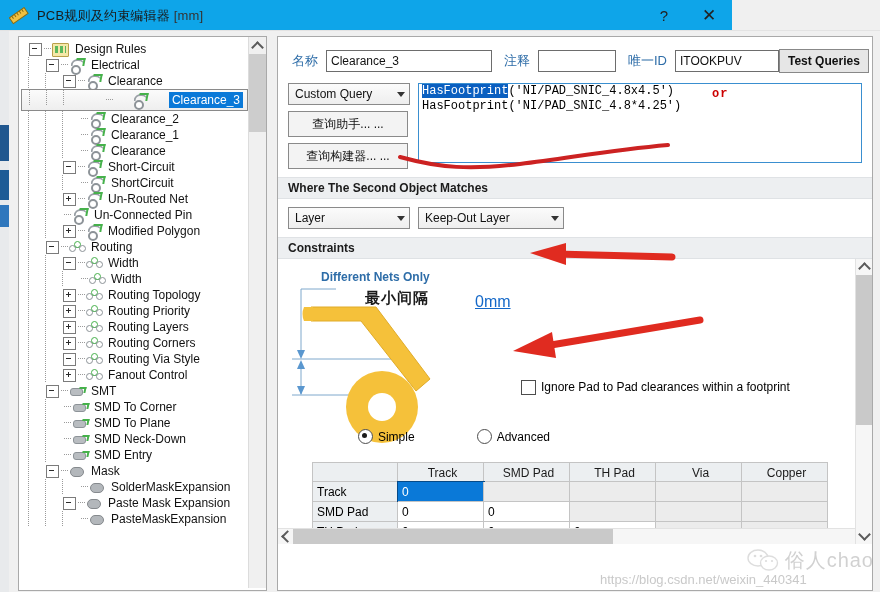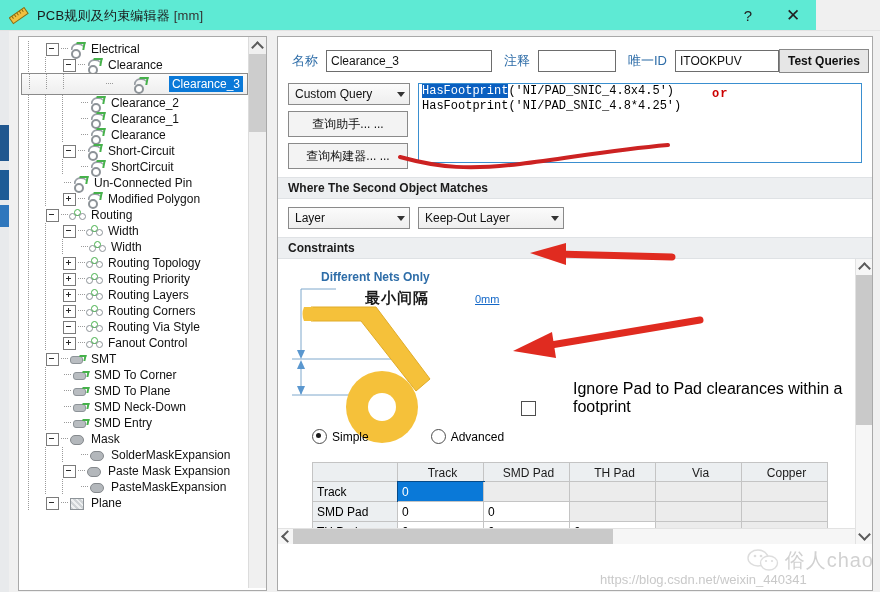--- a/index.html
+++ b/index.html
@@ -13,21 +13,21 @@
   .app{position:relative;width:880px;height:592px;overflow:hidden;background:#f0f0f0;}
 
   
   .behind-strip{position:absolute;left:0;top:30px;width:9px;height:562px;background:#e8eaec;border-right:1px solid #c8ccd0;}
   .behind-strip .bseg{position:absolute;left:0;width:9px;background:#2f77bd;}
   .behind-strip .b1{top:95px;height:36px;background:#20578f;}
   .behind-strip .b2{top:140px;height:30px;background:#1e5c96;}
   .behind-strip .b3{top:175px;height:22px;background:#2f77bd;}
 
   
-  .titlebar{position:absolute;left:0;top:0;width:816px;height:31px;background:#5eead4;}
+  .titlebar{position:absolute;left:0;top:0;width:732px;height:31px;background:#0ea5e9;}
   .titlebar .tb-inner{display:flex;align-items:center;height:31px;padding-left:9px;}
   .tb-icon{width:20px;height:18px;margin-right:8px;position:relative;flex:0 0 auto;}
   .tb-title{font-size:13px;color:#1a1a1a;letter-spacing:.2px;}
   .tb-title .unit{color:#333;}
   .tb-buttons{position:absolute;right:0;top:0;height:31px;display:flex;}
   .tb-btn{width:44px;height:31px;display:flex;align-items:center;justify-content:center;font-size:15px;color:#222;}
   .tb-btn.close{width:46px;font-size:17px;}
   .tb-sep{position:absolute;left:0;top:30px;width:880px;height:1px;background:#e3e3e3;}
 
   
@@ -116,25 +116,25 @@
   .secondrow{display:flex;align-items:center;padding:8px 10px;gap:8px;border-radius:18px;}
   .sel.s-layer{width:122px;}
   .sel.s-keep{width:146px;}
 
   
   .constraints{position:relative;height:285px;}
   .cbody{position:absolute;left:0;top:0;width:577px;height:285px;overflow:hidden;}
   .diagram{position:relative;height:185px;}
   .dn-label{position:absolute;left:43px;top:11px;color:#2e6da8;font-size:12px;font-weight:bold;}
   .minlabel{position:absolute;left:87px;top:30px;font-size:15px;font-weight:bold;color:#1b1b1b;letter-spacing:1px;}
-  .mmlink{position:absolute;left:197px;top:34px;color:#1468c8;font-size:11px;text-decoration:underline;}
+  .mmlink{position:absolute;left:197px;top:34px;color:#1468c8;font-size:16px;text-decoration:underline;}
   .svgwrap{position:absolute;left:0;top:0;width:300px;height:185px;}
-  .cbchk{position:absolute;left:243px;top:121px;display:flex;align-items:flex-end;font-size:16px;gap:32px;}
+  .cbchk{position:absolute;left:243px;top:121px;display:flex;align-items:flex-start;font-size:12px;}
   .cbbox{width:13px;height:13px;border:1px solid #4d4d4d;background:#fff;margin-right:5px;flex:0 0 auto;}
-  .radios{position:absolute;left:0;top:170px;width:300px;display:flex;font-size:12px;}
+  .radios{position:absolute;left:0;top:170px;width:300px;display:flex;font-size:12px;justify-content:flex-end;}
   .radio{display:flex;align-items:center;margin-right:62px;}
   .rbox{width:13px;height:13px;border:1px solid #4d4d4d;border-radius:50%;background:#fff;margin-right:5px;position:relative;flex:0 0 auto;}
   .rbox.on::after{content:"";position:absolute;left:3px;top:3px;width:5px;height:5px;border-radius:50%;background:#1b1b1b;}
   .radios{left:34px;}
 
   
   .matrix{position:absolute;left:34px;top:203px;width:543px;font-size:12px;}
   .mrow{display:flex;}
   .mcell{border-right:1px solid #c4c4c4;border-bottom:1px solid #c4c4c4;height:20px;line-height:20px;box-sizing:border-box;}
   .mhead{background:#eceff1;text-align:center;font-weight:normal;color:#1b1b1b;border-top:1px solid #c4c4c4;}
@@ -197,20 +197,27 @@
       <div class="tb-btn close">✕</div>
     </div>
   </div>
   <div class="tb-sep"></div>
 
   <div class="content">
 
     <div class="tree-panel">
       <div class="tree-scroll" id="tree-scroll">
           <div class="tnode">
+            <span class="ind" style="width: 8px;"></span>
+            <span class="expander"></span>
+            <span class="dots"></span>
+            <span class="ticon ic-folder"></span>
+            <span class="tlabel">Design Rules</span>
+          </div>
+          <div class="tnode">
             <span class="vline" style="left: 7px;"></span>
             <span class="ind" style="width: 25px;"></span>
             <span class="expander"></span>
             <span class="dots"></span>
             <span class="ticon ic-elec">
               <span class="g"></span>
             </span>
             <span class="tlabel">Electrical</span>
           </div>
           <div class="tnode">
@@ -287,20 +294,31 @@
             <span class="dots"></span>
             <span class="ticon ic-elec">
               <span class="g"></span>
             </span>
             <span class="tlabel">ShortCircuit</span>
           </div>
           <div class="tnode">
             <span class="vline" style="left: 7px;"></span>
             <span class="vline" style="left: 24px;"></span>
             <span class="ind" style="width: 42px;"></span>
+            <span class="expander plus"></span>
+            <span class="dots"></span>
+            <span class="ticon ic-elec">
+              <span class="g"></span>
+            </span>
+            <span class="tlabel">Un-Routed Net</span>
+          </div>
+          <div class="tnode">
+            <span class="vline" style="left: 7px;"></span>
+            <span class="vline" style="left: 24px;"></span>
+            <span class="ind" style="width: 42px;"></span>
             <span class="dots"></span>
             <span class="ticon ic-elec">
               <span class="g"></span>
             </span>
             <span class="tlabel">Un-Connected Pin</span>
           </div>
           <div class="tnode">
             <span class="vline" style="left: 7px;"></span>
             <span class="vline" style="left: 24px;"></span>
             <span class="ind" style="width: 42px;"></span>
@@ -503,28 +521,20 @@
             <span class="tlabel">Paste Mask Expansion</span>
           </div>
           <div class="tnode">
             <span class="vline" style="left: 7px;"></span>
             <span class="vline" style="left: 24px;"></span>
             <span class="vline" style="left: 41px;"></span>
             <span class="ind" style="width: 59px;"></span>
             <span class="dots"></span>
             <span class="ticon ic-mask"></span>
             <span class="tlabel">PasteMaskExpansion</span>
-          </div>
-          <div class="tnode">
-            <span class="vline" style="left: 7px;"></span>
-            <span class="ind" style="width: 25px;"></span>
-            <span class="expander"></span>
-            <span class="dots"></span>
-            <span class="ticon ic-plane"></span>
-            <span class="tlabel">Plane</span>
           </div>
         </div>
       <div class="tsb">
         <div class="arrow">
             <span class="chev up"></span>
           </div>
         <div class="thumb"></div>
       </div>
     </div>
 

